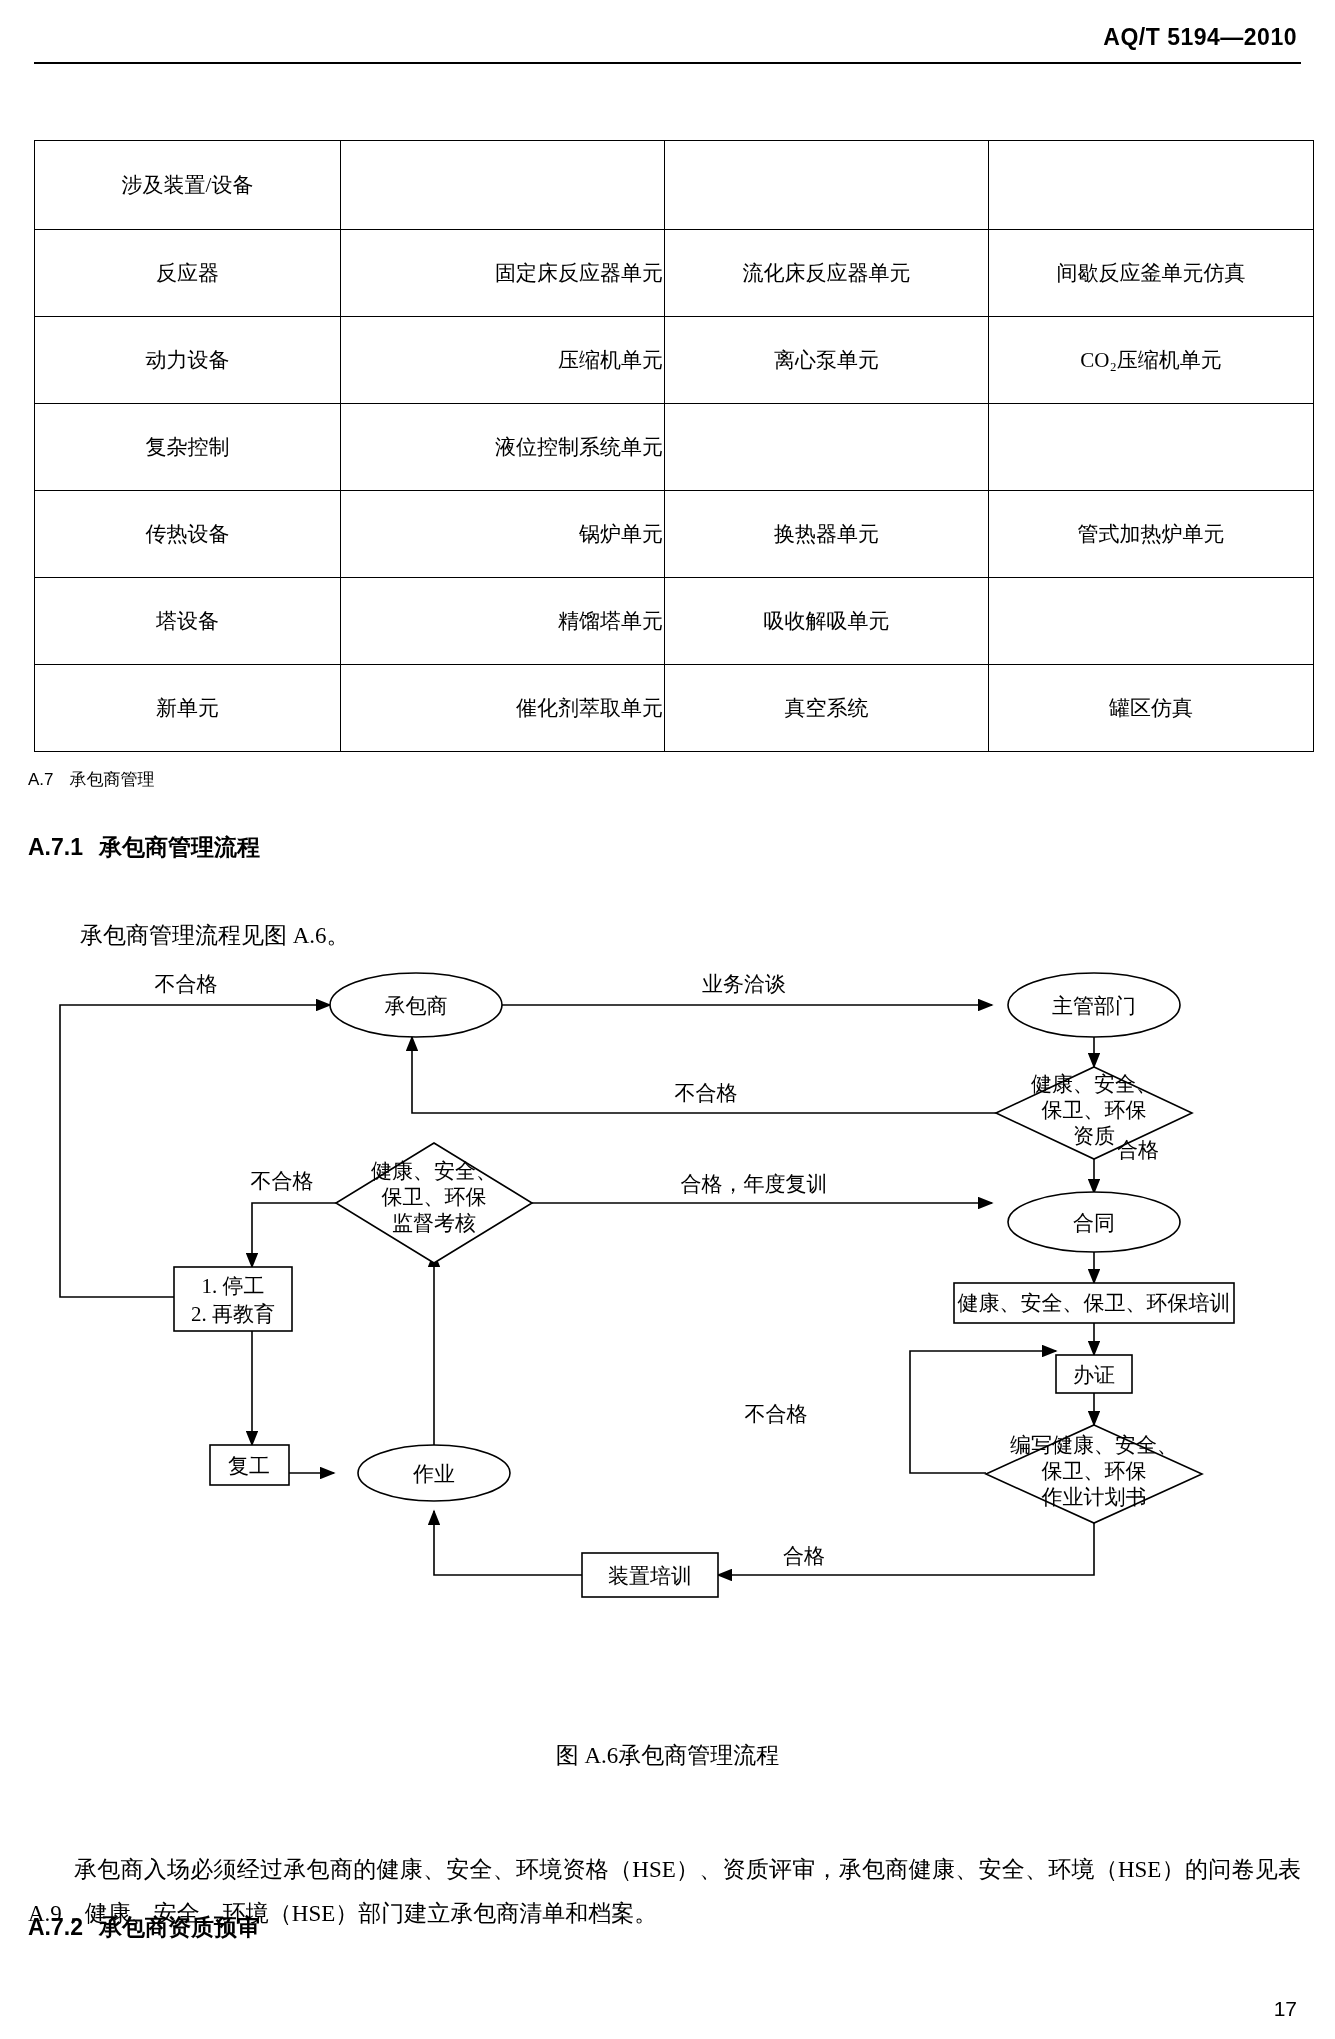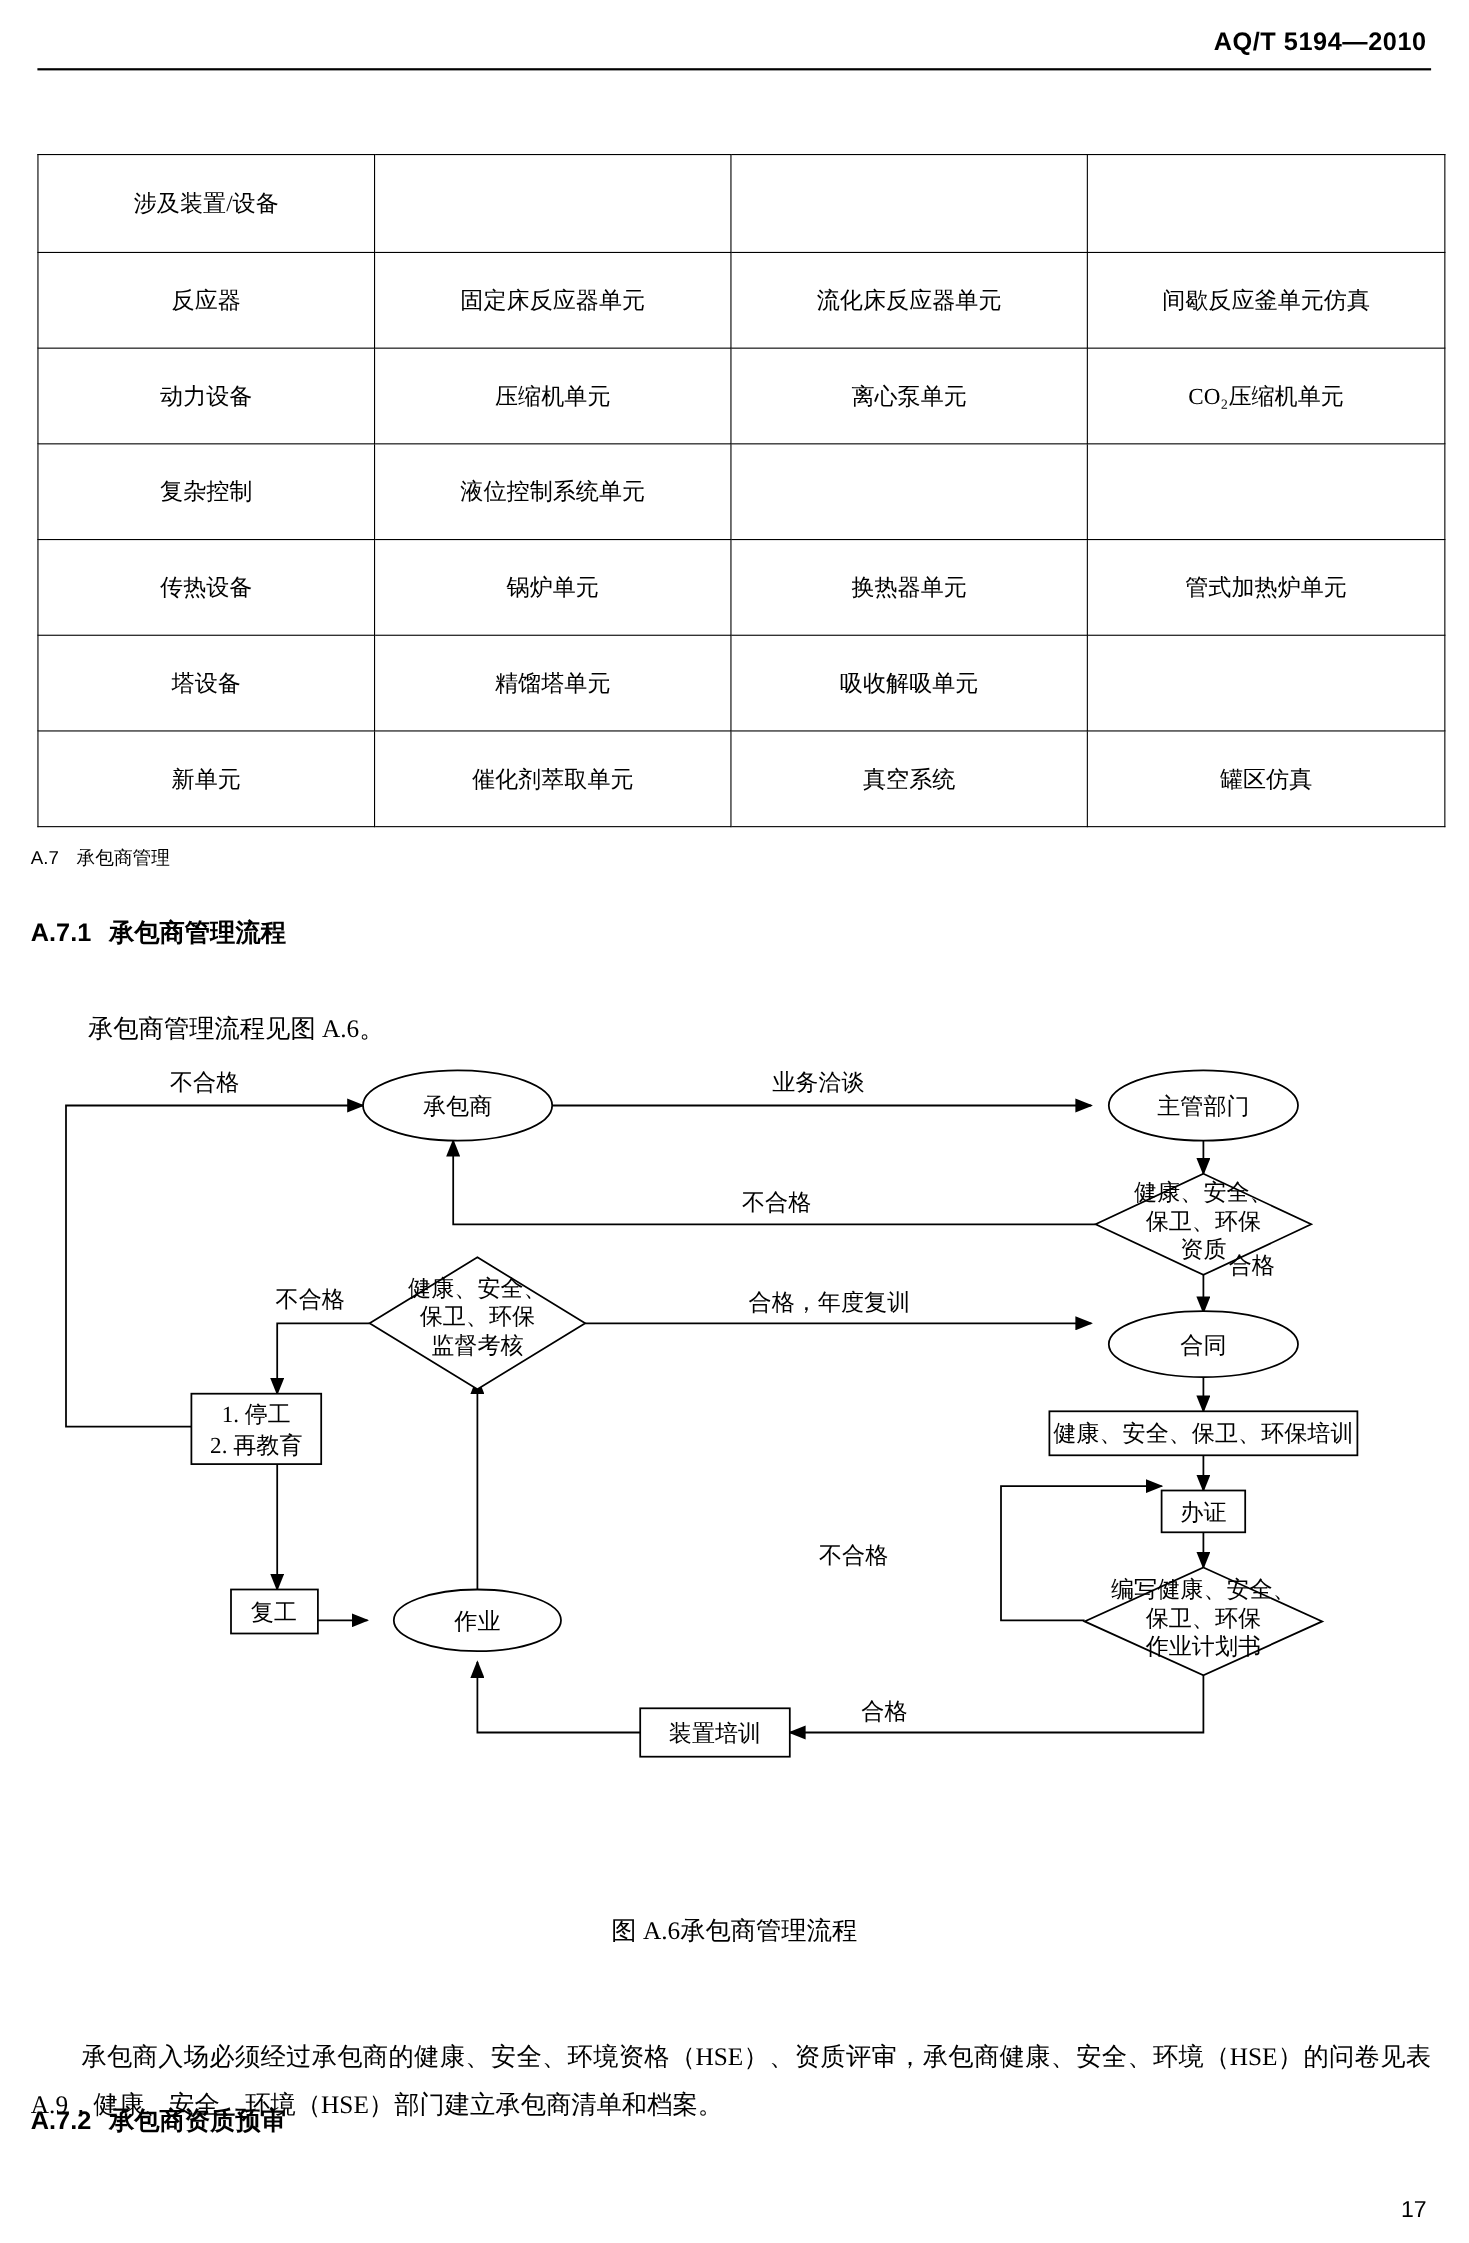--- a/index.html
+++ b/index.html
@@ -65,21 +65,21 @@
   }
   table.train td {
     border: 1px solid #000;
     height: 84px;
     text-align: center;
     vertical-align: middle;
     font-size: 21px;
     font-family: "Liberation Serif", serif;
   }
   table.train td:nth-child(1) { width: 303px; }
-  table.train td:nth-child(2) { width: 321px; }
+  table.train td:nth-child(2) { width: 321px; text-align: right; }
   table.train td:nth-child(3) { width: 321px; }
   table.train td:nth-child(4) { width: 322px; }
   table.train tr:first-child td { height: 86px; }
 
   
   .h-a7 {
     position: absolute;
     left: 28px;
     top: 768px;
     font-size: 17px;

